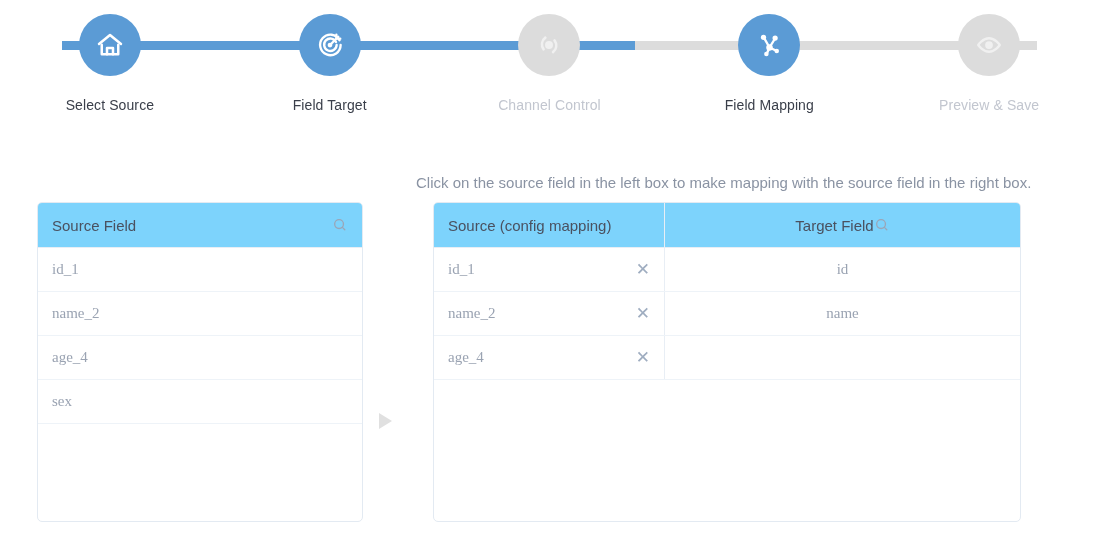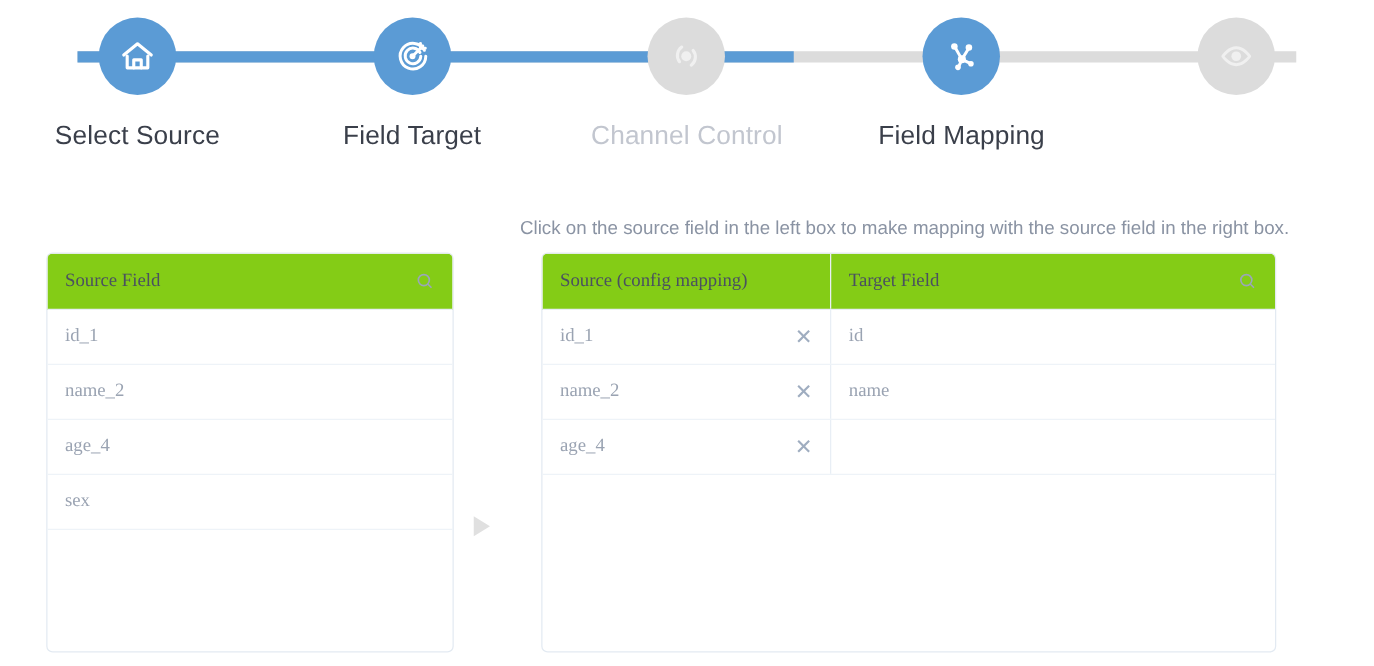--- a/index.html
+++ b/index.html
@@ -64,21 +64,21 @@
     justify-content: center;
     margin-top: 14px;
   }
 
   .step.inactive .step-circle { background: #dcdcdc; }
 
   .step-circle svg { display: block; }
 
   .step-label {
     margin-top: 21px;
-    font-size: 21px;
+    font-size: 14px;
     color: #3a3f4a;
     white-space: nowrap;
     letter-spacing: 0.1px;
   }
 
   .step.inactive .step-label { color: #c2c6cf; }
 
   
   .content {
     position: relative;
@@ -102,24 +102,23 @@
     overflow: hidden;
   }
 
   .panel-left  { left: 37px;  top: 72px; width: 326px; height: 320px; }
   .panel-right { left: 433px; top: 72px; width: 588px; height: 320px; }
 
   .table { width: 100%; }
 
   .thead {
     display: flex;
-    background: #84cc16;
+    background: #7dd3fc;
     border-bottom: 1px solid #e8eef5;
     height: 45px;
-    font-family: Liberation Serif, serif;
   }
 
   .tbody-row {
     display: flex;
     border-bottom: 1px solid #eef3f8;
     height: 44px;
     font-family: Liberation Serif, serif;
   }
 
   .cell {
@@ -136,21 +135,21 @@
   
   .col-full { flex: 1 1 auto; justify-content: space-between; }
 
   
   .col-src {
     width: 231px;
     flex: 0 0 231px;
     border-right: 1px solid #e8eef5;
     justify-content: space-between;
   }
-  .col-tgt { flex: 1 1 auto; justify-content: space-between; }
+  .col-tgt { flex: 1 1 auto; justify-content: center; }
 
   .search-icon, .close-icon {
     display: flex;
     align-items: center;
     justify-content: center;
     color: #9aa6b8;
   }
 
   .close-icon {
     font-size: 17px;
@@ -242,20 +241,21 @@
 
     <div class="step inactive">
       <div class="step-circle">
         <span>
           <svg width="30" height="30" viewBox="0 0 24 24" fill="none" stroke="#f0f0f0" stroke-width="1.9" stroke-linecap="round" stroke-linejoin="round">
             <path d="M3.4 12S6.9 6.6 12 6.6 20.6 12 20.6 12 17.1 17.4 12 17.4 3.4 12 3.4 12Z"></path>
             <circle cx="12" cy="12" r="3.1" fill="#f0f0f0" stroke="none"></circle>
           </svg>
         </span>
       </div>
+      <div class="step-label">Preview &amp; Save</div>
     </div>
 
   </div>
 </div>
 
 <div class="content">
 
   <div class="hint">Click on the source field in the left box to make mapping with the source field in the right box.</div>
 
   <div class="panel panel-left">

